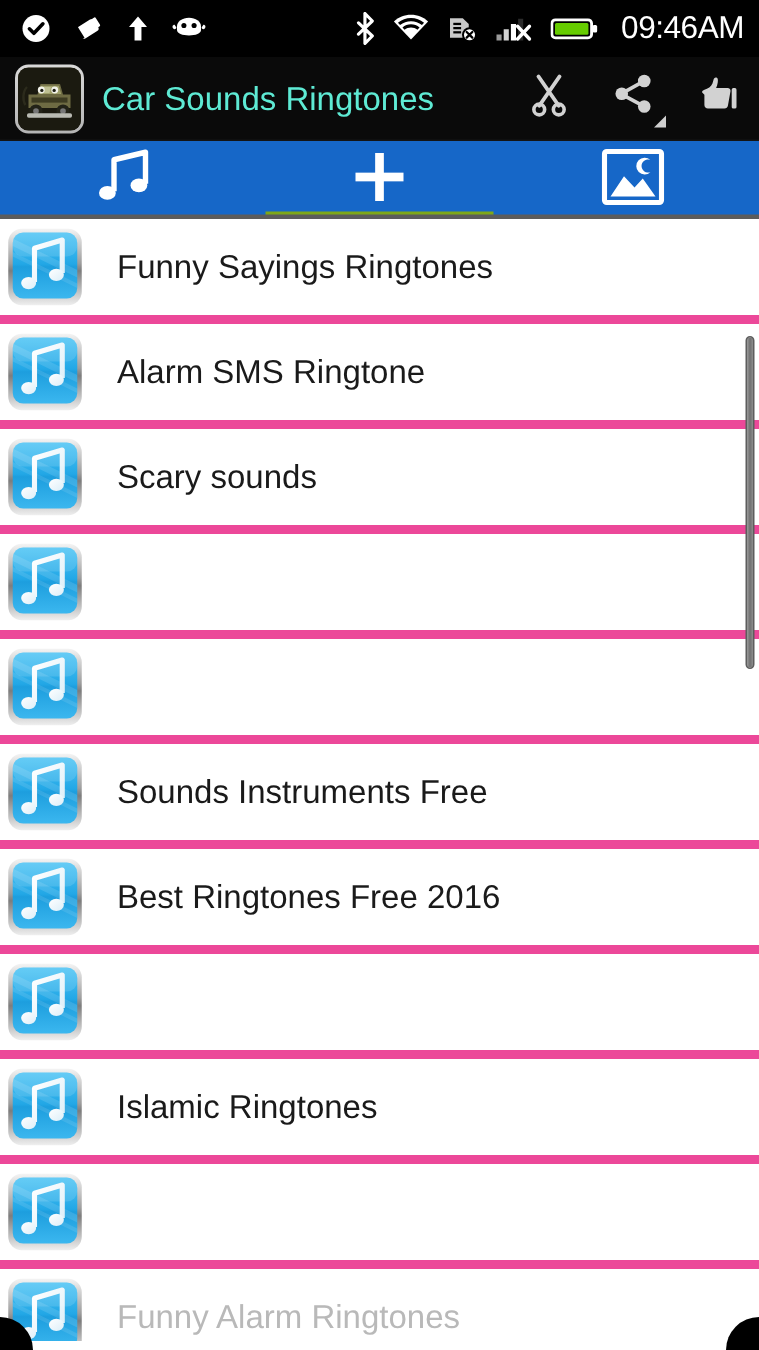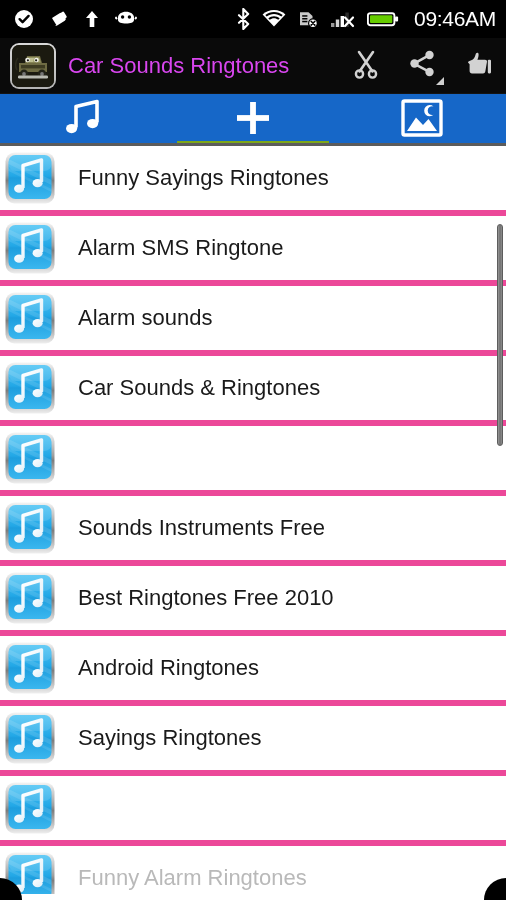--- a/index.html
+++ b/index.html
@@ -77,21 +77,21 @@
   }
   .app-icon-inner {
     width: 100%;
     height: 100%;
     border-radius: 7px;
     background: radial-gradient(circle at 40% 35%, #4a4431 0%, #23200f 60%, #100f08 100%);
     overflow: hidden;
     position: relative;
   }
   .app-title {
-    color: #d946ef;
+    color: #5eead4;
     font-size: 22px;
     margin-left: 12px;
     white-space: nowrap;
     font-family: "Liberation Sans", sans-serif;
   }
   .ab-spacer { flex: 1 1 auto; }
   .ab-action {
     width: 56px;
     height: 56px;
     display: flex;
@@ -492,54 +492,53 @@
     <rect x="1.5" y="2.5" width="49" height="51" rx="9" fill="url(#frameGrad)"></rect>
     <rect x="4.5" y="5" width="43" height="44" rx="7" fill="url(#blueGrad)"></rect>
     <path d="M4.5 9 L47.5 30 L47.5 35 L4.5 14 Z" fill="#ffffff" opacity="0.12"></path>
     <path d="M4.5 18 L47.5 39 L47.5 42 L4.5 21 Z" fill="#ffffff" opacity="0.1"></path>
     <path d="M19 38 L19 15.5 L37.5 10 L37.5 32" fill="none" stroke="url(#noteGrad)" stroke-width="3.4" stroke-linejoin="round"></path>
     <ellipse cx="15.1" cy="38.7" rx="5" ry="4.1" fill="url(#noteGrad)"></ellipse>
     <ellipse cx="33.6" cy="33.2" rx="5" ry="4.1" fill="url(#noteGrad)"></ellipse>
     <rect x="4.5" y="5" width="43" height="16" rx="7" fill="#ffffff" opacity="0.13"></rect>
   </svg>
 </span>
-        <span class="row-label">Alarm sounds</span>
-      </div>
-      <div class="list-row">
-        <span class="row-icon">
-  <svg width="52" height="56" viewBox="0 0 52 56">
-    <defs>
-      <linearGradient id="frameGrad" x1="0" y1="0" x2="0" y2="1">
-        <stop offset="0%" stop-color="#f4f4f4"></stop>
-        <stop offset="45%" stop-color="#9e9e9e"></stop>
-        <stop offset="55%" stop-color="#7d7d7d"></stop>
-        <stop offset="100%" stop-color="#efefef"></stop>
-      </linearGradient>
-      <linearGradient id="blueGrad" x1="0" y1="0" x2="0" y2="1">
-        <stop offset="0%" stop-color="#4fc5f5"></stop>
-        <stop offset="48%" stop-color="#22a7e6"></stop>
-        <stop offset="52%" stop-color="#1d9ede"></stop>
-        <stop offset="100%" stop-color="#3bb7ef"></stop>
-      </linearGradient>
-      <linearGradient id="noteGrad" x1="0" y1="0" x2="1" y2="1">
-        <stop offset="0%" stop-color="#ffffff"></stop>
-        <stop offset="100%" stop-color="#dceef8"></stop>
-      </linearGradient>
-    </defs>
-    <rect x="1.5" y="2.5" width="49" height="51" rx="9" fill="url(#frameGrad)"></rect>
-    <rect x="4.5" y="5" width="43" height="44" rx="7" fill="url(#blueGrad)"></rect>
-    <path d="M4.5 9 L47.5 30 L47.5 35 L4.5 14 Z" fill="#ffffff" opacity="0.12"></path>
-    <path d="M4.5 18 L47.5 39 L47.5 42 L4.5 21 Z" fill="#ffffff" opacity="0.1"></path>
-    <path d="M19 38 L19 15.5 L37.5 10 L37.5 32" fill="none" stroke="url(#noteGrad)" stroke-width="3.4" stroke-linejoin="round"></path>
-    <ellipse cx="15.1" cy="38.7" rx="5" ry="4.1" fill="url(#noteGrad)"></ellipse>
-    <ellipse cx="33.6" cy="33.2" rx="5" ry="4.1" fill="url(#noteGrad)"></ellipse>
-    <rect x="4.5" y="5" width="43" height="16" rx="7" fill="#ffffff" opacity="0.13"></rect>
-  </svg>
-</span>
-        <span class="row-label">Car Sounds &amp; Ringtones</span>
+        <span class="row-label">Scary sounds</span>
+      </div>
+      <div class="list-row">
+        <span class="row-icon">
+  <svg width="52" height="56" viewBox="0 0 52 56">
+    <defs>
+      <linearGradient id="frameGrad" x1="0" y1="0" x2="0" y2="1">
+        <stop offset="0%" stop-color="#f4f4f4"></stop>
+        <stop offset="45%" stop-color="#9e9e9e"></stop>
+        <stop offset="55%" stop-color="#7d7d7d"></stop>
+        <stop offset="100%" stop-color="#efefef"></stop>
+      </linearGradient>
+      <linearGradient id="blueGrad" x1="0" y1="0" x2="0" y2="1">
+        <stop offset="0%" stop-color="#4fc5f5"></stop>
+        <stop offset="48%" stop-color="#22a7e6"></stop>
+        <stop offset="52%" stop-color="#1d9ede"></stop>
+        <stop offset="100%" stop-color="#3bb7ef"></stop>
+      </linearGradient>
+      <linearGradient id="noteGrad" x1="0" y1="0" x2="1" y2="1">
+        <stop offset="0%" stop-color="#ffffff"></stop>
+        <stop offset="100%" stop-color="#dceef8"></stop>
+      </linearGradient>
+    </defs>
+    <rect x="1.5" y="2.5" width="49" height="51" rx="9" fill="url(#frameGrad)"></rect>
+    <rect x="4.5" y="5" width="43" height="44" rx="7" fill="url(#blueGrad)"></rect>
+    <path d="M4.5 9 L47.5 30 L47.5 35 L4.5 14 Z" fill="#ffffff" opacity="0.12"></path>
+    <path d="M4.5 18 L47.5 39 L47.5 42 L4.5 21 Z" fill="#ffffff" opacity="0.1"></path>
+    <path d="M19 38 L19 15.5 L37.5 10 L37.5 32" fill="none" stroke="url(#noteGrad)" stroke-width="3.4" stroke-linejoin="round"></path>
+    <ellipse cx="15.1" cy="38.7" rx="5" ry="4.1" fill="url(#noteGrad)"></ellipse>
+    <ellipse cx="33.6" cy="33.2" rx="5" ry="4.1" fill="url(#noteGrad)"></ellipse>
+    <rect x="4.5" y="5" width="43" height="16" rx="7" fill="#ffffff" opacity="0.13"></rect>
+  </svg>
+</span>
       </div>
       <div class="list-row">
         <span class="row-icon">
   <svg width="52" height="56" viewBox="0 0 52 56">
     <defs>
       <linearGradient id="frameGrad" x1="0" y1="0" x2="0" y2="1">
         <stop offset="0%" stop-color="#f4f4f4"></stop>
         <stop offset="45%" stop-color="#9e9e9e"></stop>
         <stop offset="55%" stop-color="#7d7d7d"></stop>
         <stop offset="100%" stop-color="#efefef"></stop>
@@ -623,87 +622,86 @@
     <rect x="1.5" y="2.5" width="49" height="51" rx="9" fill="url(#frameGrad)"></rect>
     <rect x="4.5" y="5" width="43" height="44" rx="7" fill="url(#blueGrad)"></rect>
     <path d="M4.5 9 L47.5 30 L47.5 35 L4.5 14 Z" fill="#ffffff" opacity="0.12"></path>
     <path d="M4.5 18 L47.5 39 L47.5 42 L4.5 21 Z" fill="#ffffff" opacity="0.1"></path>
     <path d="M19 38 L19 15.5 L37.5 10 L37.5 32" fill="none" stroke="url(#noteGrad)" stroke-width="3.4" stroke-linejoin="round"></path>
     <ellipse cx="15.1" cy="38.7" rx="5" ry="4.1" fill="url(#noteGrad)"></ellipse>
     <ellipse cx="33.6" cy="33.2" rx="5" ry="4.1" fill="url(#noteGrad)"></ellipse>
     <rect x="4.5" y="5" width="43" height="16" rx="7" fill="#ffffff" opacity="0.13"></rect>
   </svg>
 </span>
-        <span class="row-label">Best Ringtones Free 2010</span>
-      </div>
-      <div class="list-row">
-        <span class="row-icon">
-  <svg width="52" height="56" viewBox="0 0 52 56">
-    <defs>
-      <linearGradient id="frameGrad" x1="0" y1="0" x2="0" y2="1">
-        <stop offset="0%" stop-color="#f4f4f4"></stop>
-        <stop offset="45%" stop-color="#9e9e9e"></stop>
-        <stop offset="55%" stop-color="#7d7d7d"></stop>
-        <stop offset="100%" stop-color="#efefef"></stop>
-      </linearGradient>
-      <linearGradient id="blueGrad" x1="0" y1="0" x2="0" y2="1">
-        <stop offset="0%" stop-color="#4fc5f5"></stop>
-        <stop offset="48%" stop-color="#22a7e6"></stop>
-        <stop offset="52%" stop-color="#1d9ede"></stop>
-        <stop offset="100%" stop-color="#3bb7ef"></stop>
-      </linearGradient>
-      <linearGradient id="noteGrad" x1="0" y1="0" x2="1" y2="1">
-        <stop offset="0%" stop-color="#ffffff"></stop>
-        <stop offset="100%" stop-color="#dceef8"></stop>
-      </linearGradient>
-    </defs>
-    <rect x="1.5" y="2.5" width="49" height="51" rx="9" fill="url(#frameGrad)"></rect>
-    <rect x="4.5" y="5" width="43" height="44" rx="7" fill="url(#blueGrad)"></rect>
-    <path d="M4.5 9 L47.5 30 L47.5 35 L4.5 14 Z" fill="#ffffff" opacity="0.12"></path>
-    <path d="M4.5 18 L47.5 39 L47.5 42 L4.5 21 Z" fill="#ffffff" opacity="0.1"></path>
-    <path d="M19 38 L19 15.5 L37.5 10 L37.5 32" fill="none" stroke="url(#noteGrad)" stroke-width="3.4" stroke-linejoin="round"></path>
-    <ellipse cx="15.1" cy="38.7" rx="5" ry="4.1" fill="url(#noteGrad)"></ellipse>
-    <ellipse cx="33.6" cy="33.2" rx="5" ry="4.1" fill="url(#noteGrad)"></ellipse>
-    <rect x="4.5" y="5" width="43" height="16" rx="7" fill="#ffffff" opacity="0.13"></rect>
-  </svg>
-</span>
-        <span class="row-label">Android Ringtones</span>
-      </div>
-      <div class="list-row">
-        <span class="row-icon">
-  <svg width="52" height="56" viewBox="0 0 52 56">
-    <defs>
-      <linearGradient id="frameGrad" x1="0" y1="0" x2="0" y2="1">
-        <stop offset="0%" stop-color="#f4f4f4"></stop>
-        <stop offset="45%" stop-color="#9e9e9e"></stop>
-        <stop offset="55%" stop-color="#7d7d7d"></stop>
-        <stop offset="100%" stop-color="#efefef"></stop>
-      </linearGradient>
-      <linearGradient id="blueGrad" x1="0" y1="0" x2="0" y2="1">
-        <stop offset="0%" stop-color="#4fc5f5"></stop>
-        <stop offset="48%" stop-color="#22a7e6"></stop>
-        <stop offset="52%" stop-color="#1d9ede"></stop>
-        <stop offset="100%" stop-color="#3bb7ef"></stop>
-      </linearGradient>
-      <linearGradient id="noteGrad" x1="0" y1="0" x2="1" y2="1">
-        <stop offset="0%" stop-color="#ffffff"></stop>
-        <stop offset="100%" stop-color="#dceef8"></stop>
-      </linearGradient>
-    </defs>
-    <rect x="1.5" y="2.5" width="49" height="51" rx="9" fill="url(#frameGrad)"></rect>
-    <rect x="4.5" y="5" width="43" height="44" rx="7" fill="url(#blueGrad)"></rect>
-    <path d="M4.5 9 L47.5 30 L47.5 35 L4.5 14 Z" fill="#ffffff" opacity="0.12"></path>
-    <path d="M4.5 18 L47.5 39 L47.5 42 L4.5 21 Z" fill="#ffffff" opacity="0.1"></path>
-    <path d="M19 38 L19 15.5 L37.5 10 L37.5 32" fill="none" stroke="url(#noteGrad)" stroke-width="3.4" stroke-linejoin="round"></path>
-    <ellipse cx="15.1" cy="38.7" rx="5" ry="4.1" fill="url(#noteGrad)"></ellipse>
-    <ellipse cx="33.6" cy="33.2" rx="5" ry="4.1" fill="url(#noteGrad)"></ellipse>
-    <rect x="4.5" y="5" width="43" height="16" rx="7" fill="#ffffff" opacity="0.13"></rect>
-  </svg>
-</span>
-        <span class="row-label">Sayings Ringtones</span>
+        <span class="row-label">Best Ringtones Free 2016</span>
+      </div>
+      <div class="list-row">
+        <span class="row-icon">
+  <svg width="52" height="56" viewBox="0 0 52 56">
+    <defs>
+      <linearGradient id="frameGrad" x1="0" y1="0" x2="0" y2="1">
+        <stop offset="0%" stop-color="#f4f4f4"></stop>
+        <stop offset="45%" stop-color="#9e9e9e"></stop>
+        <stop offset="55%" stop-color="#7d7d7d"></stop>
+        <stop offset="100%" stop-color="#efefef"></stop>
+      </linearGradient>
+      <linearGradient id="blueGrad" x1="0" y1="0" x2="0" y2="1">
+        <stop offset="0%" stop-color="#4fc5f5"></stop>
+        <stop offset="48%" stop-color="#22a7e6"></stop>
+        <stop offset="52%" stop-color="#1d9ede"></stop>
+        <stop offset="100%" stop-color="#3bb7ef"></stop>
+      </linearGradient>
+      <linearGradient id="noteGrad" x1="0" y1="0" x2="1" y2="1">
+        <stop offset="0%" stop-color="#ffffff"></stop>
+        <stop offset="100%" stop-color="#dceef8"></stop>
+      </linearGradient>
+    </defs>
+    <rect x="1.5" y="2.5" width="49" height="51" rx="9" fill="url(#frameGrad)"></rect>
+    <rect x="4.5" y="5" width="43" height="44" rx="7" fill="url(#blueGrad)"></rect>
+    <path d="M4.5 9 L47.5 30 L47.5 35 L4.5 14 Z" fill="#ffffff" opacity="0.12"></path>
+    <path d="M4.5 18 L47.5 39 L47.5 42 L4.5 21 Z" fill="#ffffff" opacity="0.1"></path>
+    <path d="M19 38 L19 15.5 L37.5 10 L37.5 32" fill="none" stroke="url(#noteGrad)" stroke-width="3.4" stroke-linejoin="round"></path>
+    <ellipse cx="15.1" cy="38.7" rx="5" ry="4.1" fill="url(#noteGrad)"></ellipse>
+    <ellipse cx="33.6" cy="33.2" rx="5" ry="4.1" fill="url(#noteGrad)"></ellipse>
+    <rect x="4.5" y="5" width="43" height="16" rx="7" fill="#ffffff" opacity="0.13"></rect>
+  </svg>
+</span>
+      </div>
+      <div class="list-row">
+        <span class="row-icon">
+  <svg width="52" height="56" viewBox="0 0 52 56">
+    <defs>
+      <linearGradient id="frameGrad" x1="0" y1="0" x2="0" y2="1">
+        <stop offset="0%" stop-color="#f4f4f4"></stop>
+        <stop offset="45%" stop-color="#9e9e9e"></stop>
+        <stop offset="55%" stop-color="#7d7d7d"></stop>
+        <stop offset="100%" stop-color="#efefef"></stop>
+      </linearGradient>
+      <linearGradient id="blueGrad" x1="0" y1="0" x2="0" y2="1">
+        <stop offset="0%" stop-color="#4fc5f5"></stop>
+        <stop offset="48%" stop-color="#22a7e6"></stop>
+        <stop offset="52%" stop-color="#1d9ede"></stop>
+        <stop offset="100%" stop-color="#3bb7ef"></stop>
+      </linearGradient>
+      <linearGradient id="noteGrad" x1="0" y1="0" x2="1" y2="1">
+        <stop offset="0%" stop-color="#ffffff"></stop>
+        <stop offset="100%" stop-color="#dceef8"></stop>
+      </linearGradient>
+    </defs>
+    <rect x="1.5" y="2.5" width="49" height="51" rx="9" fill="url(#frameGrad)"></rect>
+    <rect x="4.5" y="5" width="43" height="44" rx="7" fill="url(#blueGrad)"></rect>
+    <path d="M4.5 9 L47.5 30 L47.5 35 L4.5 14 Z" fill="#ffffff" opacity="0.12"></path>
+    <path d="M4.5 18 L47.5 39 L47.5 42 L4.5 21 Z" fill="#ffffff" opacity="0.1"></path>
+    <path d="M19 38 L19 15.5 L37.5 10 L37.5 32" fill="none" stroke="url(#noteGrad)" stroke-width="3.4" stroke-linejoin="round"></path>
+    <ellipse cx="15.1" cy="38.7" rx="5" ry="4.1" fill="url(#noteGrad)"></ellipse>
+    <ellipse cx="33.6" cy="33.2" rx="5" ry="4.1" fill="url(#noteGrad)"></ellipse>
+    <rect x="4.5" y="5" width="43" height="16" rx="7" fill="#ffffff" opacity="0.13"></rect>
+  </svg>
+</span>
+        <span class="row-label">Islamic Ringtones</span>
       </div>
       <div class="list-row">
         <span class="row-icon">
   <svg width="52" height="56" viewBox="0 0 52 56">
     <defs>
       <linearGradient id="frameGrad" x1="0" y1="0" x2="0" y2="1">
         <stop offset="0%" stop-color="#f4f4f4"></stop>
         <stop offset="45%" stop-color="#9e9e9e"></stop>
         <stop offset="55%" stop-color="#7d7d7d"></stop>
         <stop offset="100%" stop-color="#efefef"></stop>

